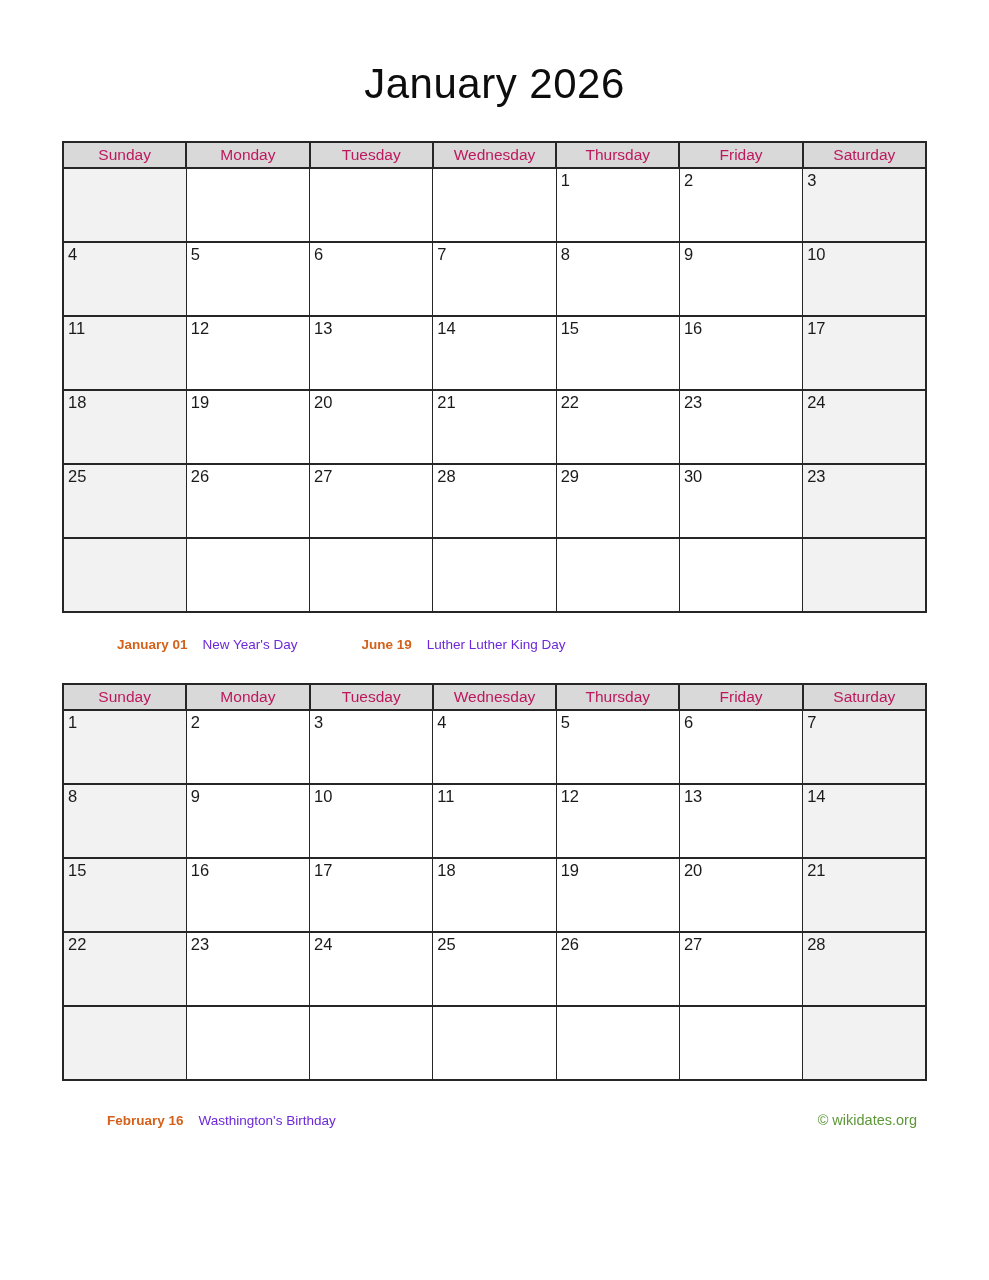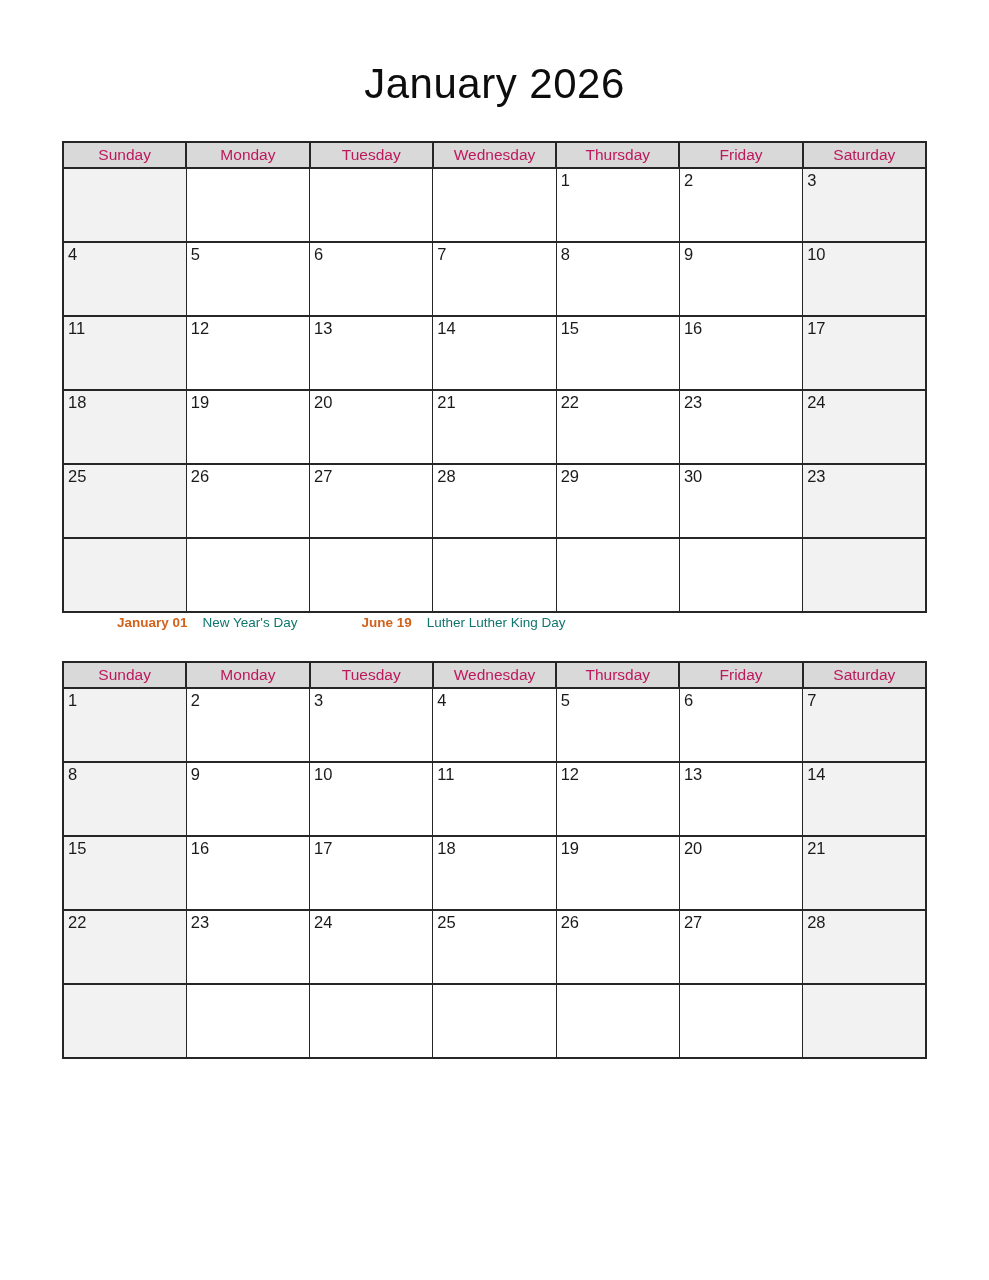--- a/index.html
+++ b/index.html
@@ -41,24 +41,24 @@
     height:71px;
     border-style:solid;border-color:var(--border-color);
     border-width:2px 1px;
     vertical-align:top;text-align:left;
     padding:1px 0 0 4px;
     font-size:16.5px;line-height:1.25;color:#1a1a1a;
     background:#ffffff;
   }
   table.calendar td.weekend{background:var(--weekend-gray);}
   .holidays{display:flex;gap:64px;font-size:13.5px;line-height:1.5;}
-  .holidays-jan{padding-left:55px;}
+  .holidays-jan{margin-top:22px;padding-left:55px;}
   .holiday{display:flex;gap:15px;align-items:baseline;}
   .holiday-date{color:var(--accent-orange);font-weight:700;}
-  .holiday-name{color:#0f766e;}
+  .holiday-name{color:#6d28d9;}
   .footer-row{
     display:flex;justify-content:space-between;align-items:baseline;
     margin-top:30px;padding:0 10px 0 45px;
   }
   .copyright{
     color:var(--copyright-green);font-size:14.5px;
     text-decoration:none;cursor:pointer;
   }
 </style>
 </head>
@@ -203,15 +203,24 @@
             <td class="weekend"></td>
             <td></td>
             <td></td>
             <td></td>
             <td></td>
             <td></td>
             <td class="weekend"></td>
           </tr>
         </tbody>
     </table>
+    <div class="footer-row">
+      <div class="holidays">
+          <div class="holiday">
+            <span class="holiday-date">February 16</span>
+            <span class="holiday-name">Wasthington's Birthday</span>
+          </div>
+        </div>
+      <span class="copyright">© wikidates.org</span>
+    </div>
   </section>
 
 </div>
 
 </body></html>

